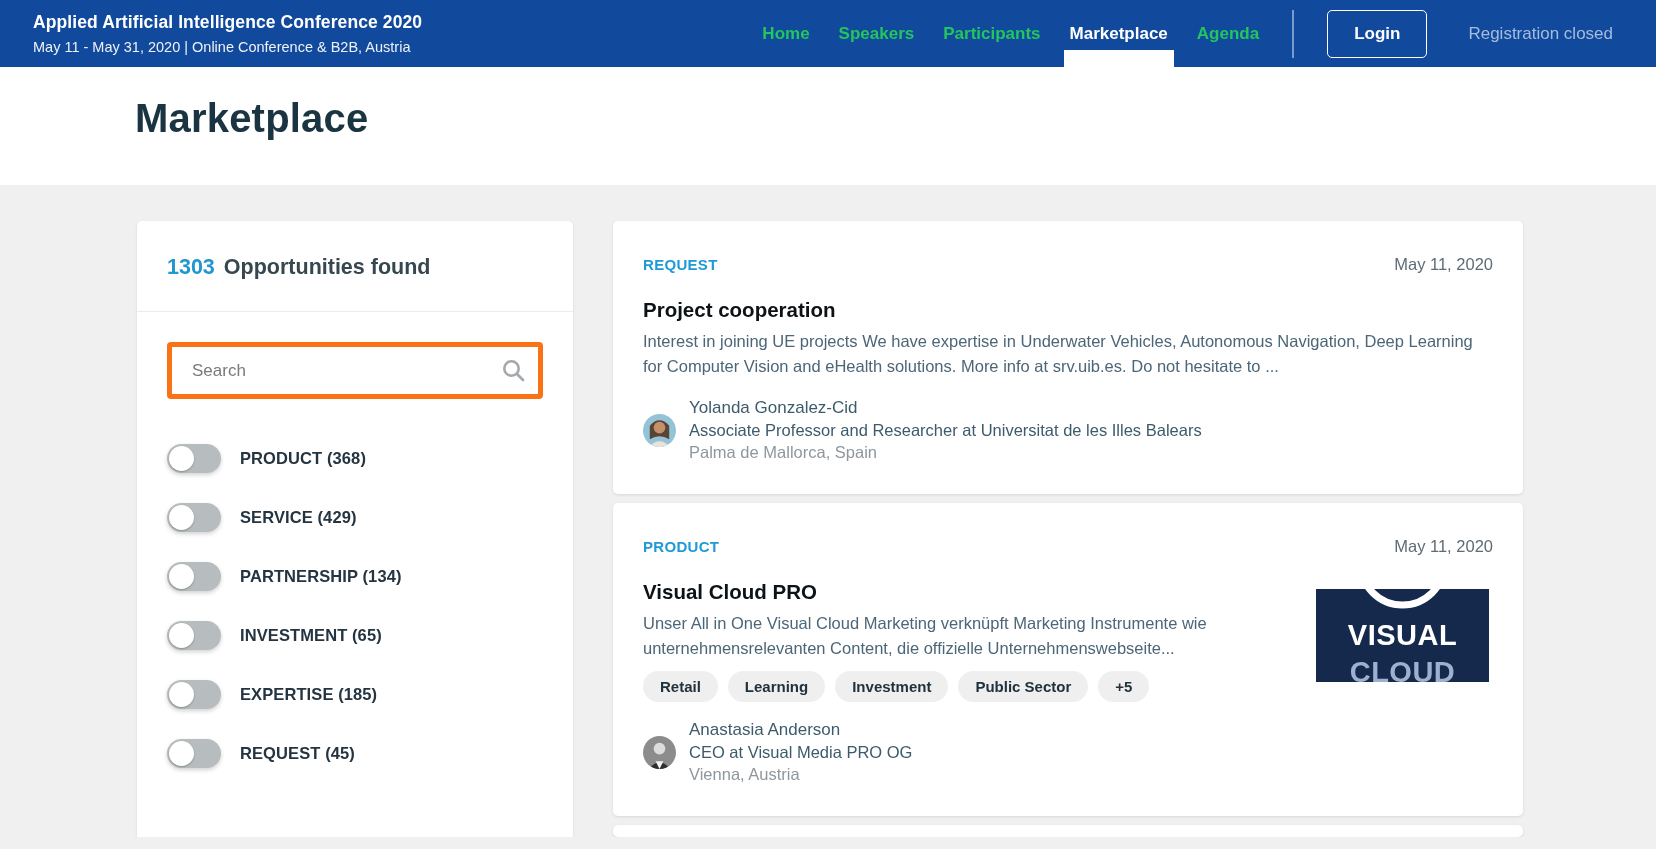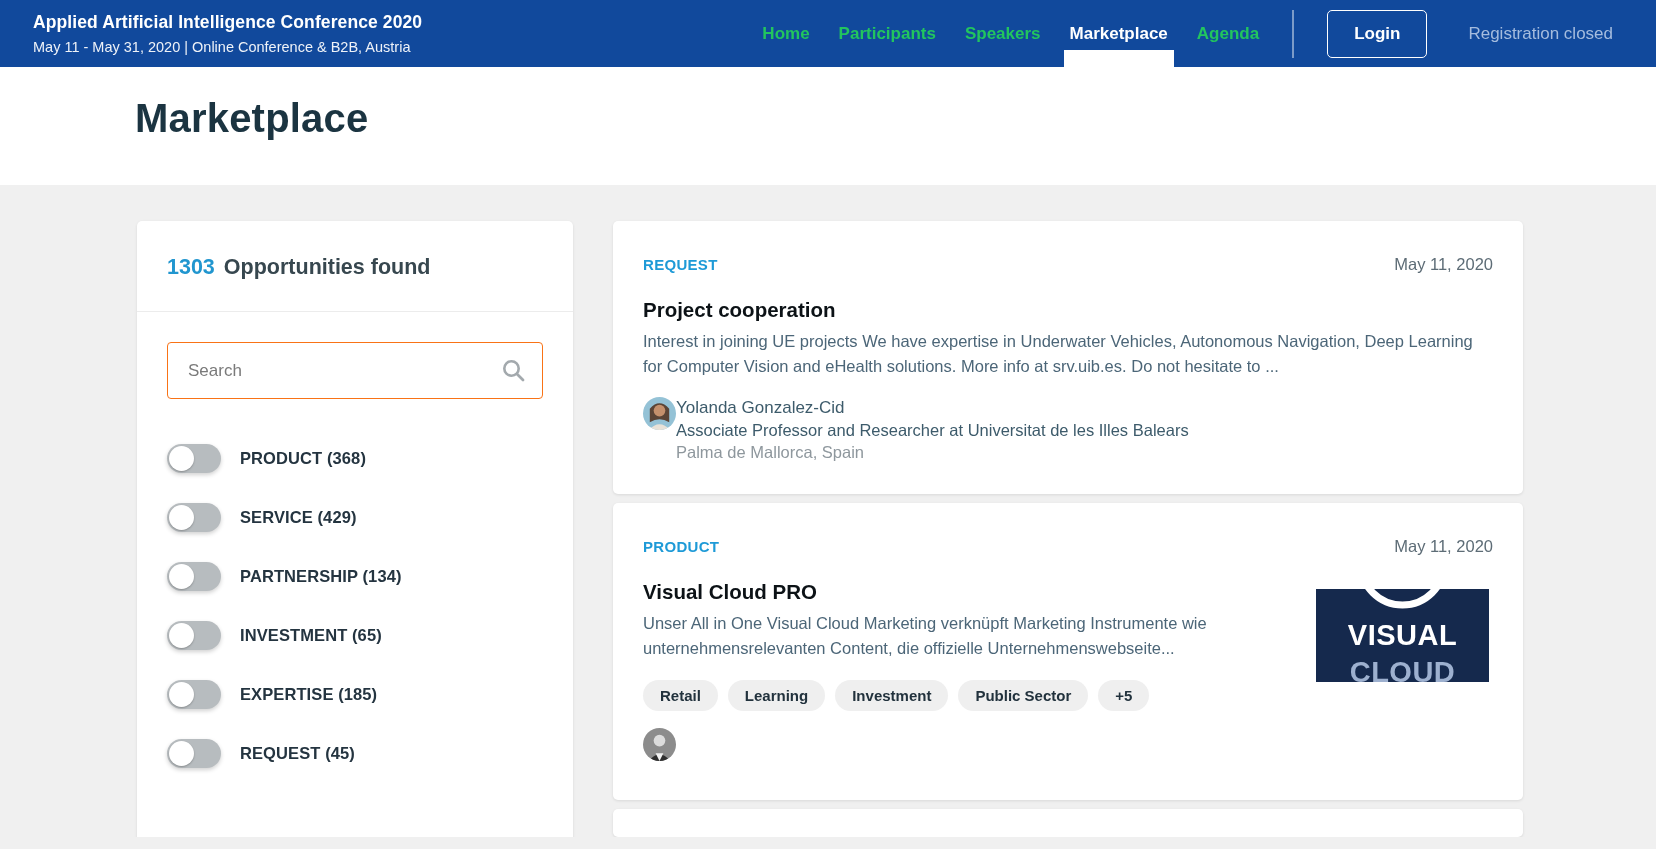--- a/index.html
+++ b/index.html
@@ -33,21 +33,21 @@
 
   .panel { background:#ffffff; border-radius:5px; box-shadow:0 1px 3px rgba(0,0,0,.10); }
 
   
   .sidebar { width:436px; flex-shrink:0; height:760px; }
   .sidebar-header { padding:34px 30px 31px 30px; display:flex; gap:9px; align-items:baseline; }
   .results-count { color:#2196cf; font-size:21.5px; font-weight:600; }
   .results-label { color:#37474f; font-size:21.5px; font-weight:600; }
   .sidebar-sep { border:none; border-top:1px solid #ececec; }
   .search-wrap { margin:30px; position:relative; }
-  .search-input { width:100%; height:57px; border:1px solid #f97316; border-radius:4px;
+  .search-input { width:100%; height:57px; border:5px solid #f97316; border-radius:4px;
     padding:0 52px 0 20px; font-family:inherit; font-size:17px; color:#333; outline:none; }
   .search-input::placeholder { color:#7a7a7a; }
   .search-icon { position:absolute; right:17px; top:16px; width:25px; height:25px; cursor:pointer; }
   .filters { margin-top:13px; }
   .filter-row { display:flex; align-items:center; gap:19px; padding:15px 30px;text-align:right; }
   .toggle { width:54px; height:29px; border-radius:15px; background:#b7bcbf; position:relative;
     box-shadow:0 2px 4px rgba(0,0,0,.18); cursor:pointer; flex-shrink:0; }
   .toggle .knob { position:absolute; left:2px; top:2px; width:25px; height:25px;
     border-radius:50%; background:#ffffff; box-shadow:0 1px 2px rgba(0,0,0,.25); }
   .filter-label { font-size:16.5px; font-weight:700; color:#243440; letter-spacing:.1px; }
@@ -57,24 +57,24 @@
   .card { padding:34px 30px 30px 30px; position:relative; }
   .card-1 { height:276px; }
   .card-2 { height:317px; }
   .card-3 { height:30px; padding:0; }
   .card-head { display:flex; justify-content:space-between; align-items:baseline; }
   .card-type { color:#1e9ad7; font-size:15px; font-weight:700; letter-spacing:.3px; }
   .card-date { color:#5d6c76; font-size:16.5px; }
   .card-title { margin-top:24px; font-size:20.5px; font-weight:700; color:#0c1216; }
   .card-desc { margin-top:7px; font-size:16.5px; color:#4c6678; line-height:24.5px; }
   .card-2 .card-desc { max-width:620px; }
-  .tags { display:flex; gap:10px; margin-top:20px; }
+  .tags { display:flex; gap:10px; margin-top:11px; }
   .tag { background:#efefef; border-radius:16px; padding:7px 17px; font-size:15px;
     font-weight:700; color:#22323d; cursor:pointer; }
-  .person { display:flex; margin-top:19px; }
+  .person { display:flex; gap:13px; margin-top:19px;align-items:center; }
   .card-2 .person { margin-top:17px; }
   .avatar { width:33px; height:33px; border-radius:50%; overflow:hidden; flex-shrink:0; }
   .person-lines { display:flex; flex-direction:column; }
   .person-name { font-size:17px; color:#3d5b6b; line-height:22px; }
   .person-role { font-size:16.5px; color:#3d5b6b; line-height:22px; }
   .person-location { font-size:16.5px; color:#8e979d; line-height:23px; }
 
   
   .org-logo { position:absolute; top:86px; right:34px; width:173px; height:93px;
     background:#15294d; overflow:hidden; }
@@ -87,22 +87,22 @@
 </head>
 <body>
 
 <header class="navbar">
   <div class="nav-brand">
     <span class="brand-title">Applied Artificial Intelligence Conference 2020</span>
     <span class="brand-subtitle">May 11 - May 31, 2020 | Online Conference &amp; B2B, Austria</span>
   </div>
   <nav class="nav-menu">
     <span class="nav-link">Home</span>
+    <span class="nav-link">Speakers</span>
     <span class="nav-link">Participants</span>
-    <span class="nav-link">Speakers</span>
     <span class="nav-link active">Marketplace</span>
     <span class="nav-link">Agenda</span>
   </nav>
   <div class="nav-divider"></div>
   <button class="login-btn">Login</button>
   <span class="reg-status">Registration closed</span>
 </header>
 
 <section class="hero">
   <h1>Marketplace</h1>
@@ -205,20 +205,25 @@
       </div>
       <div class="person">
         <span class="avatar">
           <svg viewBox="0 0 34 34" width="33" height="33">
             <rect width="34" height="34" fill="#8c8c8c"></rect>
             <circle cx="17" cy="13" r="6" fill="#dcdcdc"></circle>
             <path d="M6 34 Q17 20 28 34 Z" fill="#2e2e2e"></path>
             <path d="M13 26 L17 34 L21 26 Z" fill="#f2f2f2"></path>
           </svg>
         </span>
+        <div class="person-lines">
+          <span class="person-name">Anastasia Anderson</span>
+          <span class="person-role">CEO at Visual Media PRO OG</span>
+          <span class="person-location">Vienna, Austria</span>
+        </div>
       </div>
       <div class="org-logo">
         <svg width="173" height="30" viewBox="0 0 173 30">
           <circle cx="86.5" cy="-26" r="42" fill="none" stroke="#ffffff" stroke-width="7"></circle>
         </svg>
         <div class="logo-line1">VISUAL</div>
         <div class="logo-line2">CLOUD</div>
       </div>
     </article>
 

